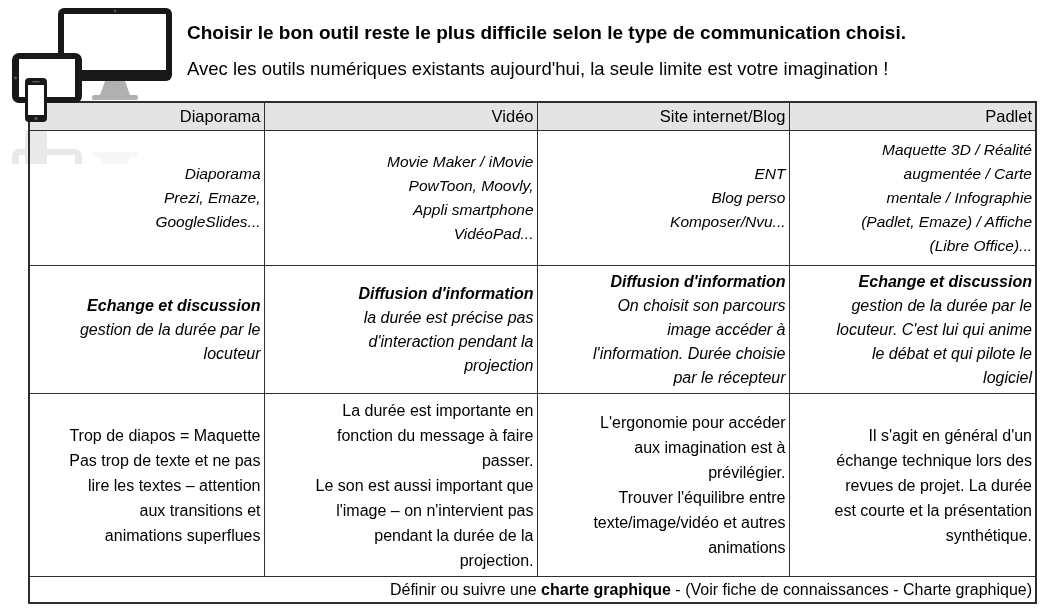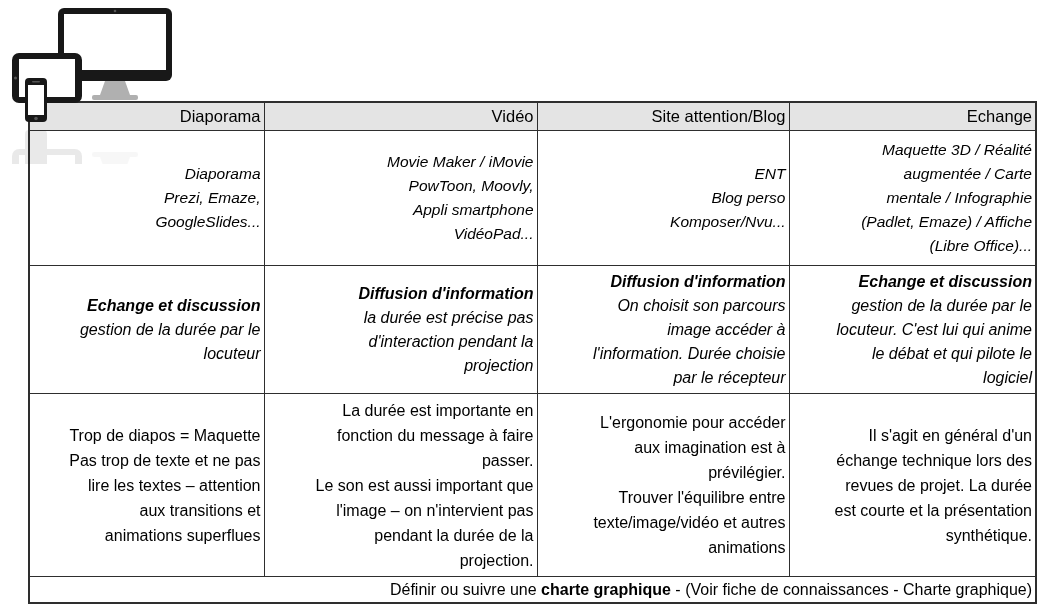--- a/index.html
+++ b/index.html
@@ -131,34 +131,38 @@
 
       <g>
         <rect x="17" y="74" width="22" height="44" rx="4" fill="#181818"></rect>
         <rect x="20" y="81" width="16" height="30" fill="#ffffff"></rect>
         <rect x="24" y="77" width="8" height="1.6" rx="0.8" fill="#555555"></rect>
         <circle cx="28" cy="114.5" r="1.8" fill="#555555"></circle>
       </g>
     </svg>
   </div>
 
+  <div class="title-block">
+    <h1 class="doc-title">Choisir le bon outil reste le plus difficile selon le type de communication choisi.</h1>
+    <p class="doc-subtitle">Avec les outils numériques existants aujourd'hui, la seule limite est votre imagination !</p>
+  </div>
 
   <table class="grid">
     <colgroup>
       <col style="width:235px">
       <col style="width:273px">
       <col style="width:252px">
       <col style="width:247px">
     </colgroup>
     <tbody>
       <tr class="header-row">
         <th>Diaporama</th>
         <th>Vidéo</th>
-        <th>Site attention/Blog</th>
-        <th>Echange</th>
+        <th>Site internet/Blog</th>
+        <th>Padlet</th>
       </tr>
       <tr class="tools-row">
         <td>Diaporama
 Prezi, Emaze,
 GoogleSlides...</td>
         <td>Movie Maker / iMovie
 PowToon, Moovly,
 Appli smartphone
 VidéoPad...</td>
         <td>ENT

